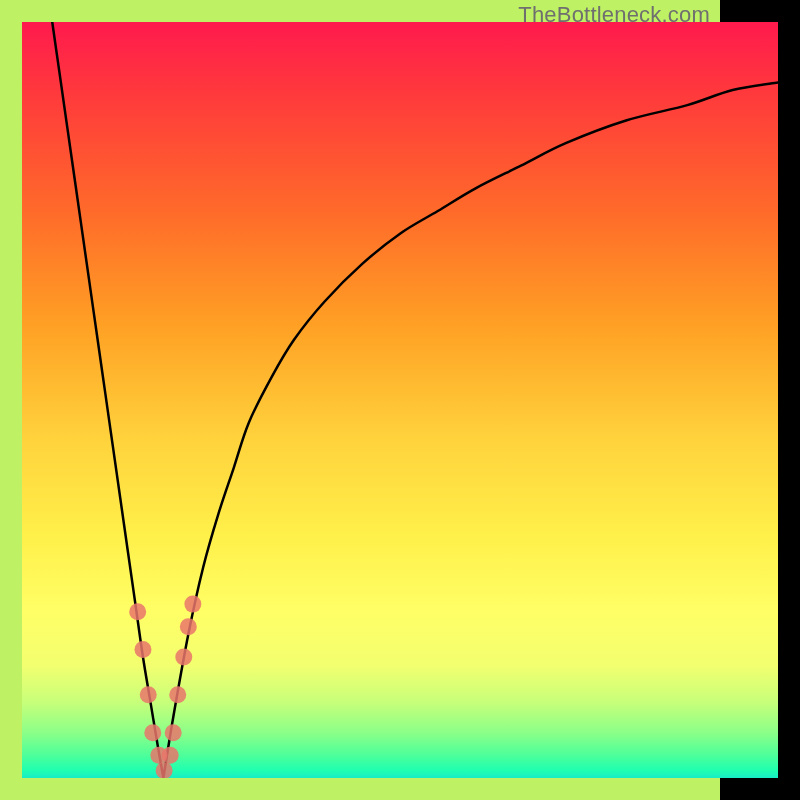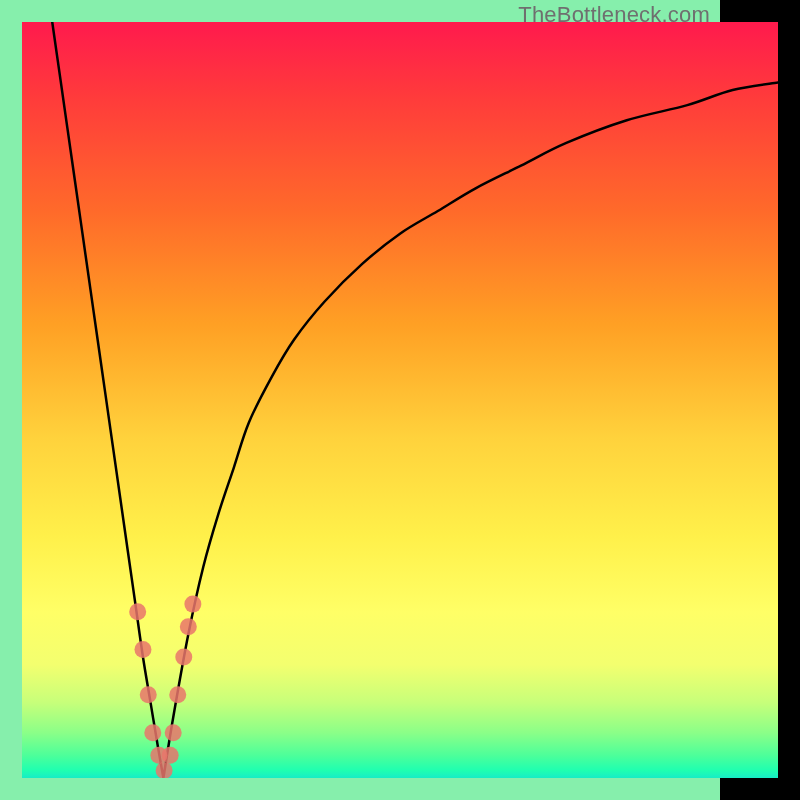--- a/index.html
+++ b/index.html
@@ -9,21 +9,21 @@
     height: 800px;
     overflow: hidden;
     background: #000;
     font-family: Arial, Helvetica, sans-serif;
   }
   .frame {
     position: absolute;
     top: 0; left: 0;
     width: 720px;
     height: 800px;
-    background: #86efac;
+    background: #bef264;
   }
   .plot {
     position: absolute;
     top: 22px;
     left: 22px;
     width: 756px;
     height: 756px;
     overflow: hidden;
   }
   .gradient {

